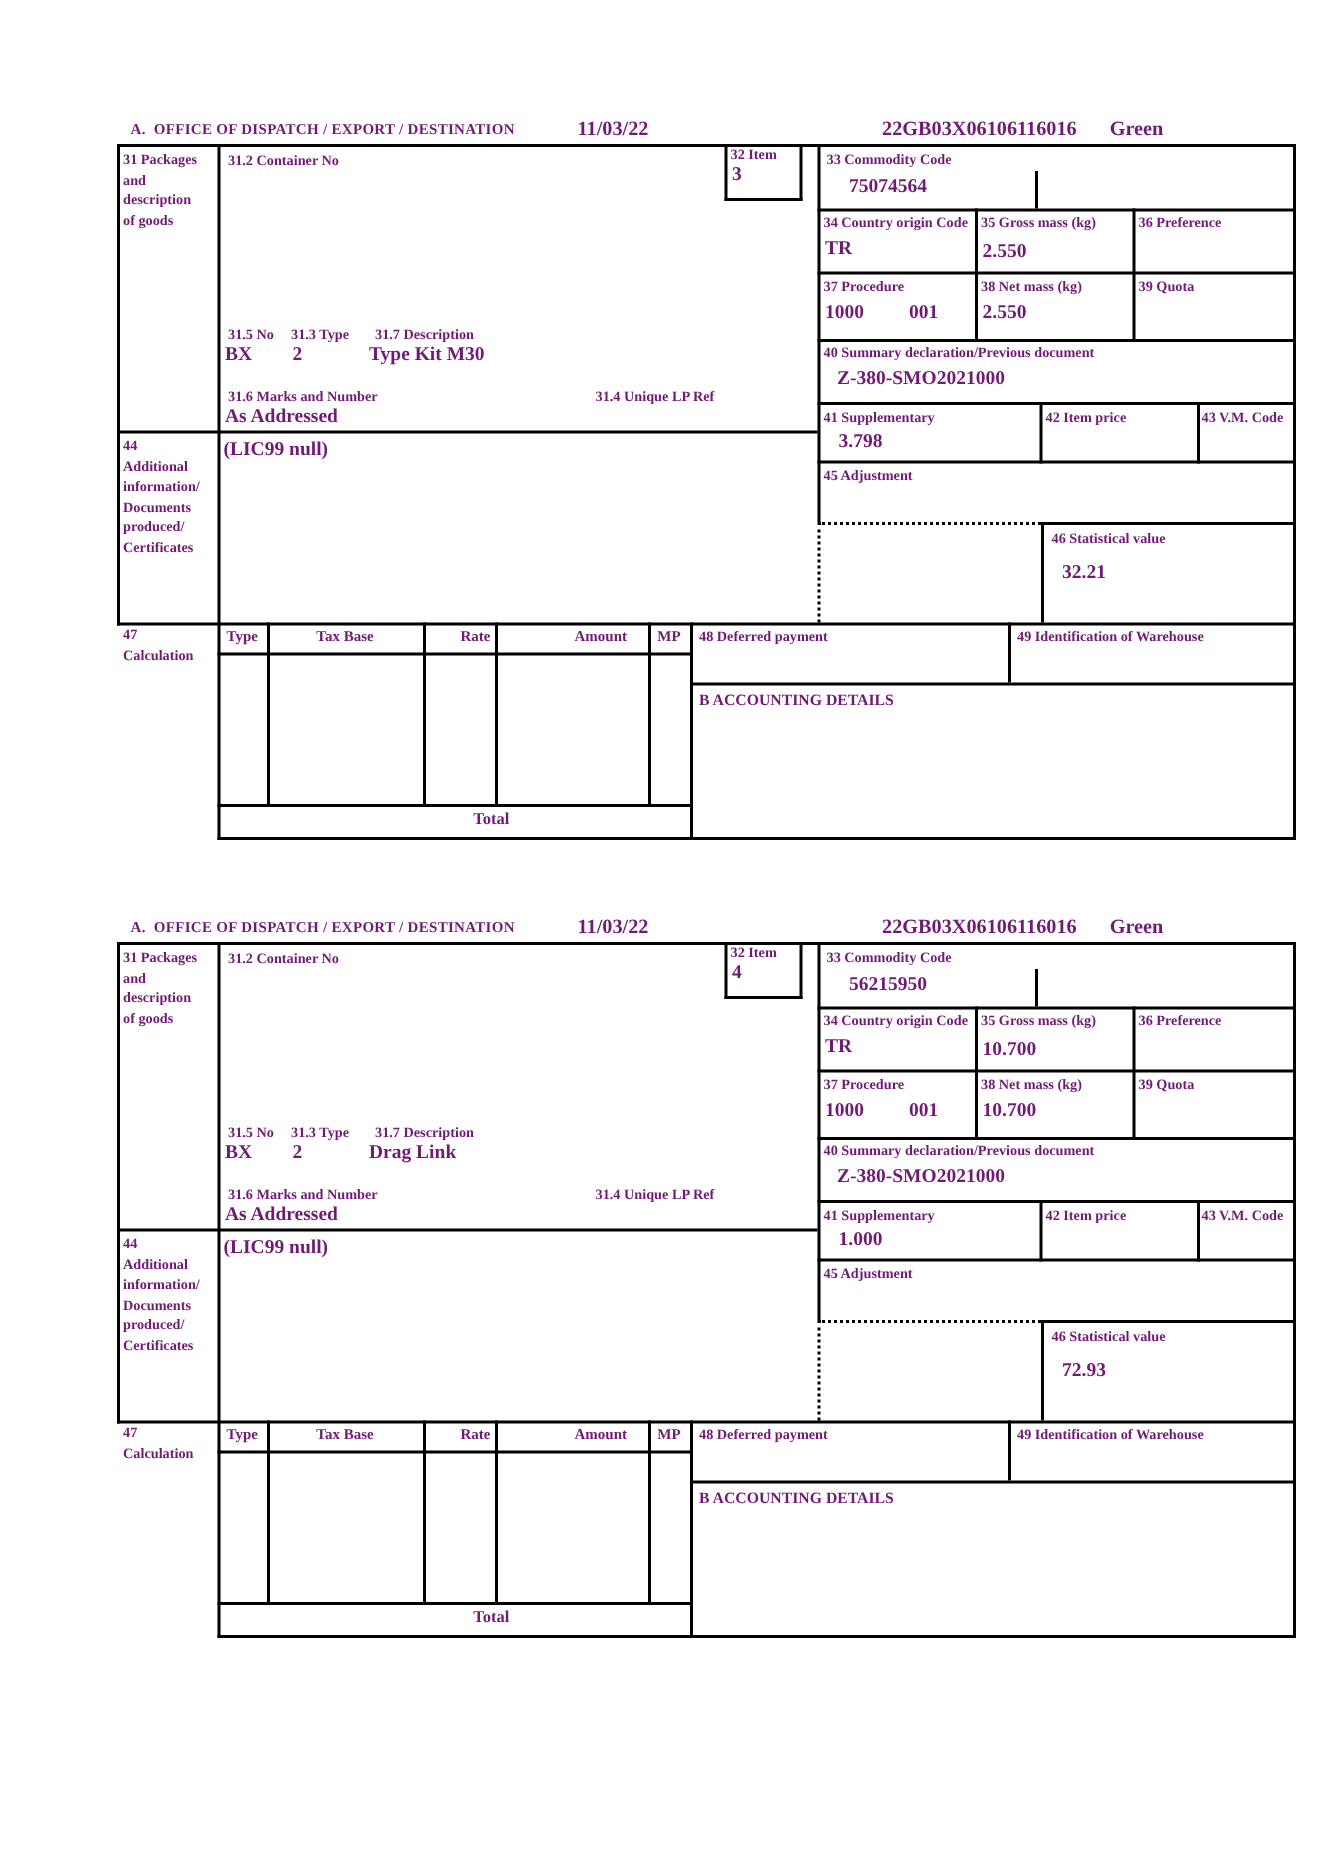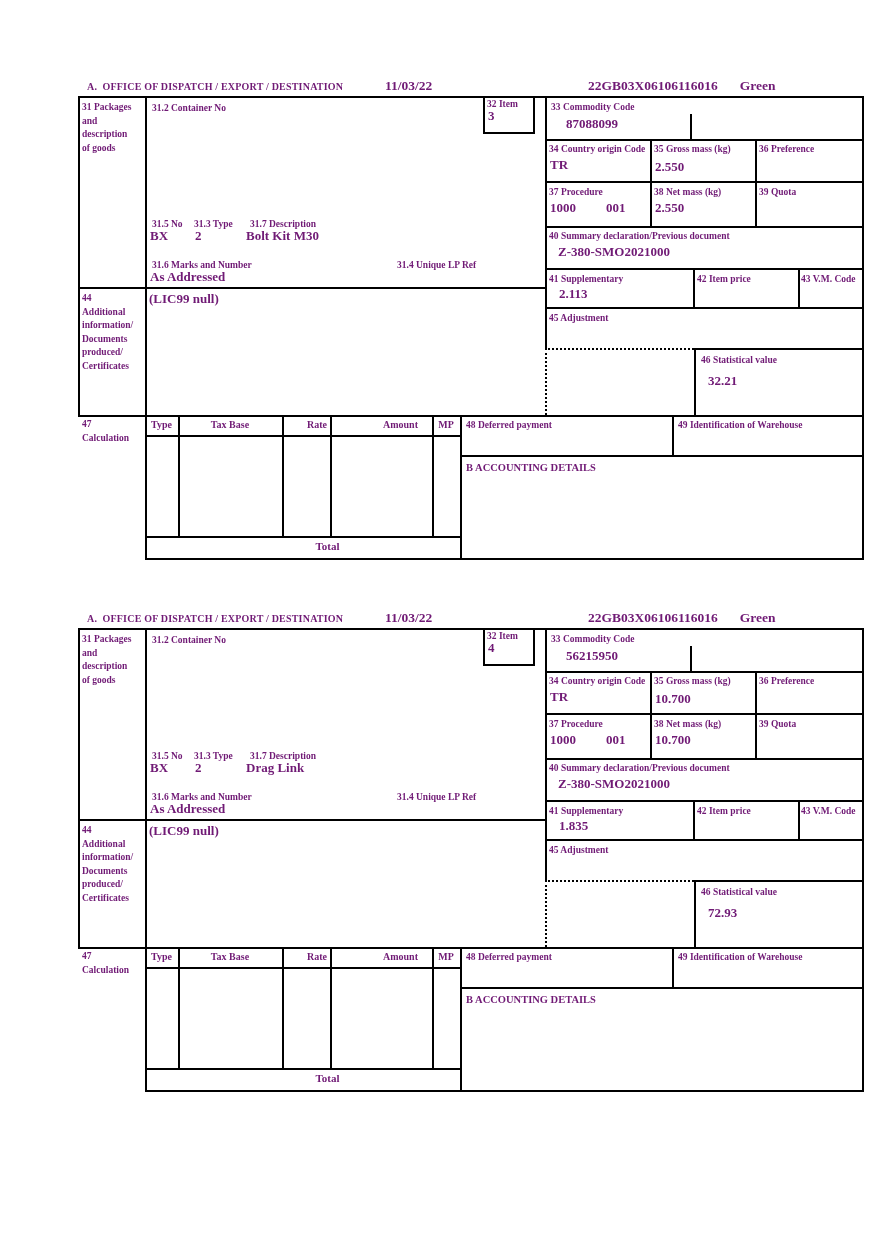--- a/index.html
+++ b/index.html
@@ -106,32 +106,32 @@
       <div class="th" style="left:100px;width:104px;text-align:center;">Tax Base</div>
       <div class="th" style="left:204px;width:45px;text-align:right;">Rate</div>
       <div class="th" style="left:252px;width:88px;text-align:right;">Amount</div>
       <div class="th" style="left:354px;width:28px;text-align:center;">MP</div>
       <div class="lbl" style="left:388px;top:323px;">48 Deferred payment</div>
       <div class="lbl" style="left:600px;top:323px;">49 Identification of Warehouse</div>
       <div class="b-label" style="left:388px;top:366px;">B ACCOUNTING DETAILS</div>
       <div class="total">Total</div>
 
       <div class="val" style="left:410px;top:13px;">3</div>
-      <div class="val" style="left:488px;top:21px;">87088099</div>
+      <div class="val" style="left:488px;top:21px;">75074564</div>
       <div class="val" style="left:472px;top:62px;">TR</div>
       <div class="val" style="left:577px;top:64px;">2.550</div>
       <div class="val" style="left:472px;top:105px;">1000</div>
       <div class="val" style="left:528px;top:105px;">001</div>
       <div class="val" style="left:577px;top:105px;">2.550</div>
       <div class="val" style="left:480px;top:149px;">Z-380-SMO2021000</div>
-      <div class="val" style="left:481px;top:191px;">2.113</div>
+      <div class="val" style="left:481px;top:191px;">3.798</div>
       <div class="val" style="left:630px;top:278px;">32.21</div>
       <div class="val" style="left:72px;top:133px;">BX</div>
       <div class="val" style="left:117px;top:133px;">2</div>
-      <div class="val" style="left:168px;top:133px;">Bolt Kit M30</div>
+      <div class="val" style="left:168px;top:133px;">Type Kit M30</div>
       <div class="val" style="left:72px;top:174px;">As Addressed</div>
       <div class="val" style="left:71px;top:196px;">(LIC99 null)</div>
     </div>
   </div>
 
   <div class="sheet" style="top:607px;">
     <div class="hdr office">A.  OFFICE OF DISPATCH / EXPORT / DESTINATION</div>
     <div class="hdr date">11/03/22</div>
     <div class="hdr ref"><span>22GB03X06106116016</span><span class="chan">Green</span></div>
 
@@ -216,21 +216,21 @@
       <div class="total">Total</div>
 
       <div class="val" style="left:410px;top:13px;">4</div>
       <div class="val" style="left:488px;top:21px;">56215950</div>
       <div class="val" style="left:472px;top:62px;">TR</div>
       <div class="val" style="left:577px;top:64px;">10.700</div>
       <div class="val" style="left:472px;top:105px;">1000</div>
       <div class="val" style="left:528px;top:105px;">001</div>
       <div class="val" style="left:577px;top:105px;">10.700</div>
       <div class="val" style="left:480px;top:149px;">Z-380-SMO2021000</div>
-      <div class="val" style="left:481px;top:191px;">1.835</div>
+      <div class="val" style="left:481px;top:191px;">1.000</div>
       <div class="val" style="left:630px;top:278px;">72.93</div>
       <div class="val" style="left:72px;top:133px;">BX</div>
       <div class="val" style="left:117px;top:133px;">2</div>
       <div class="val" style="left:168px;top:133px;">Drag Link</div>
       <div class="val" style="left:72px;top:174px;">As Addressed</div>
       <div class="val" style="left:71px;top:196px;">(LIC99 null)</div>
     </div>
   </div>
 
 </div>

